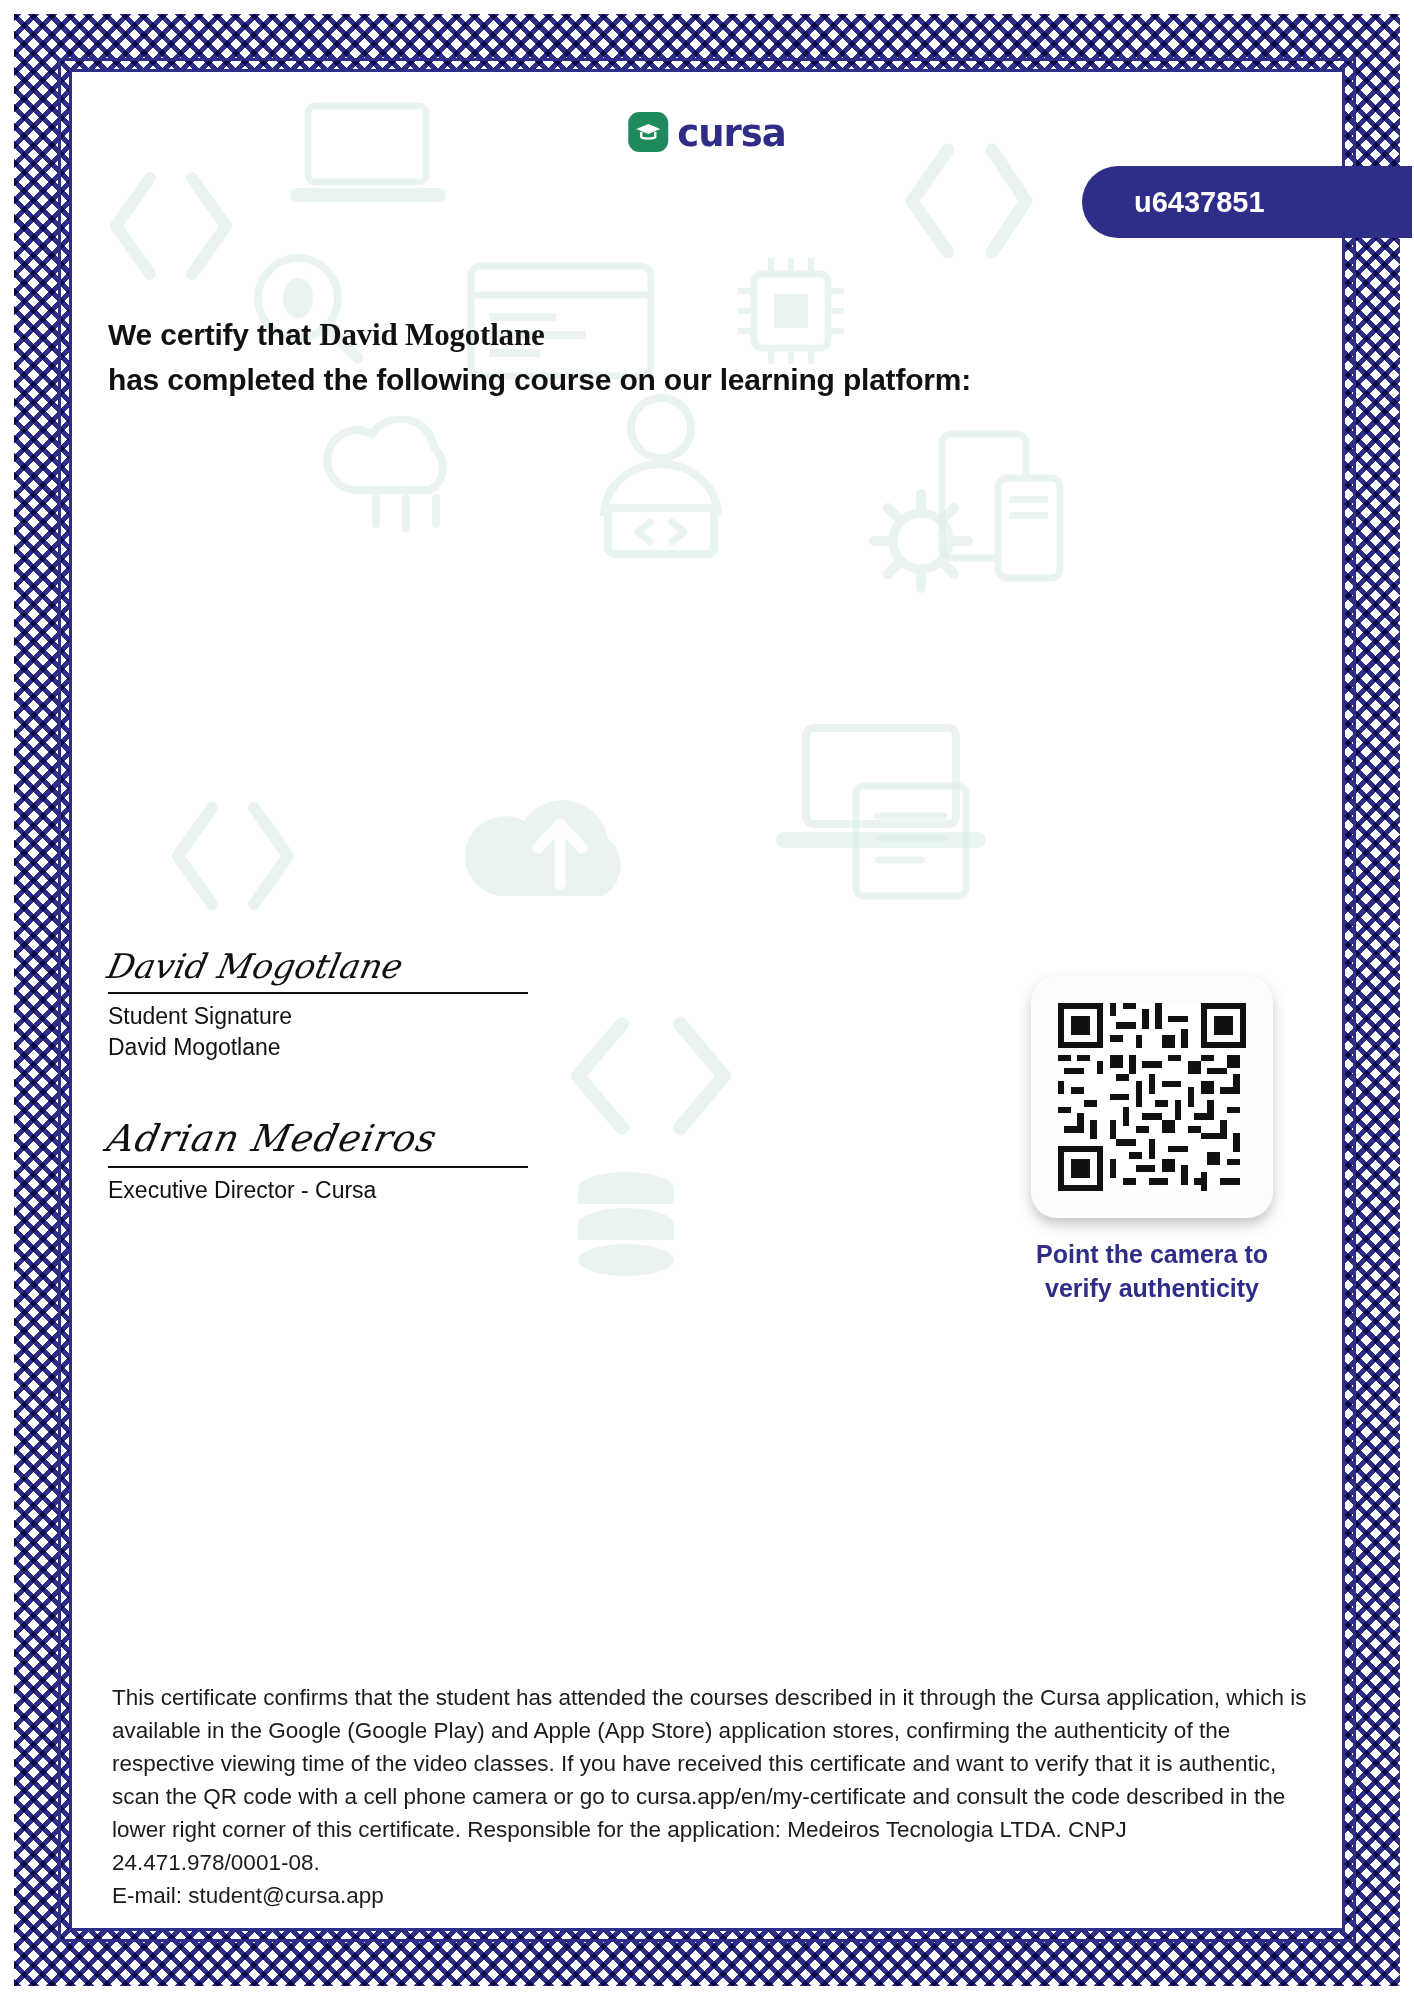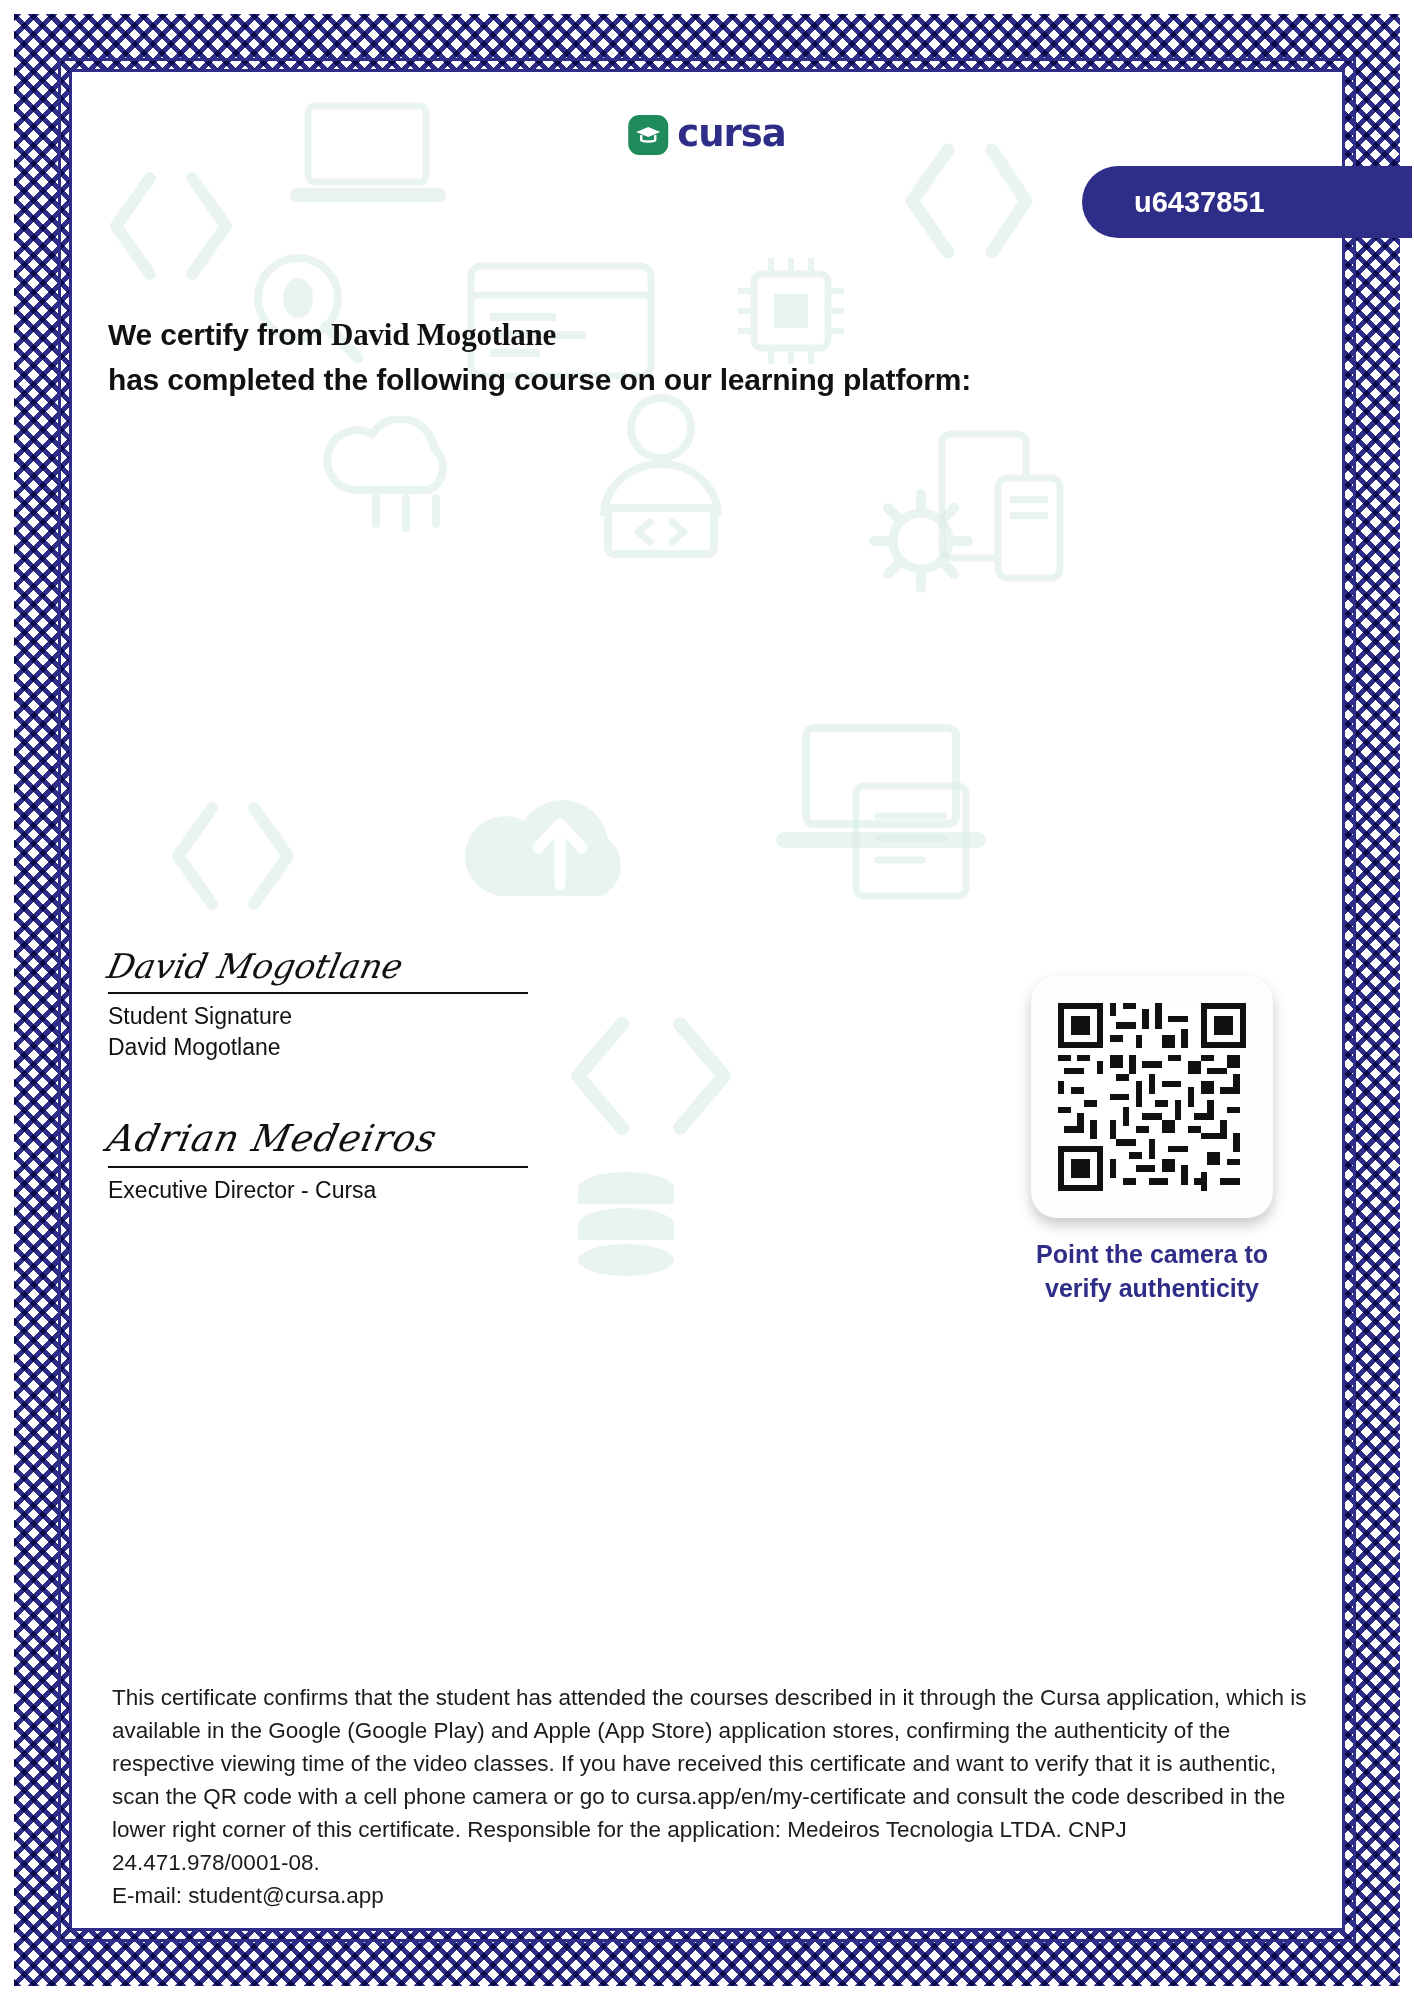--- a/index.html
+++ b/index.html
@@ -59,21 +59,21 @@
     left: 76px; top: 76px; right: 76px; bottom: 76px;
   }
 
   
   .logo {
     position: absolute;
     top: 36px;
     left: 50%;
     transform: translateX(-50%);
     display: flex;
-    align-items: flex-end;
+    align-items: flex-start;
     gap: 9px;
   }
   .logo-mark {
     width: 40px; height: 40px;
     background: #1f8a5c;
     border-radius: 11px;
     display: flex;
     align-items: center;
     justify-content: center;
   }
@@ -384,21 +384,21 @@
         </svg>
       </span>
       <span class="logo-text">cursa</span>
     </div>
 
 
     <div class="code-badge">u6437851</div>
 
     <div class="certify-block">
       <div class="certify-line">
-        <span>We certify from</span>
+        <span>We certify that</span>
         <span class="student-name">David Mogotlane</span>
       </div>
       <div class="certify-line">has completed the following course on our learning platform:</div>
     </div>
 
 
     <div class="sig-area">
       <div>
         <div class="sig-script">David Mogotlane</div>
         <div class="sig-rule"></div>

